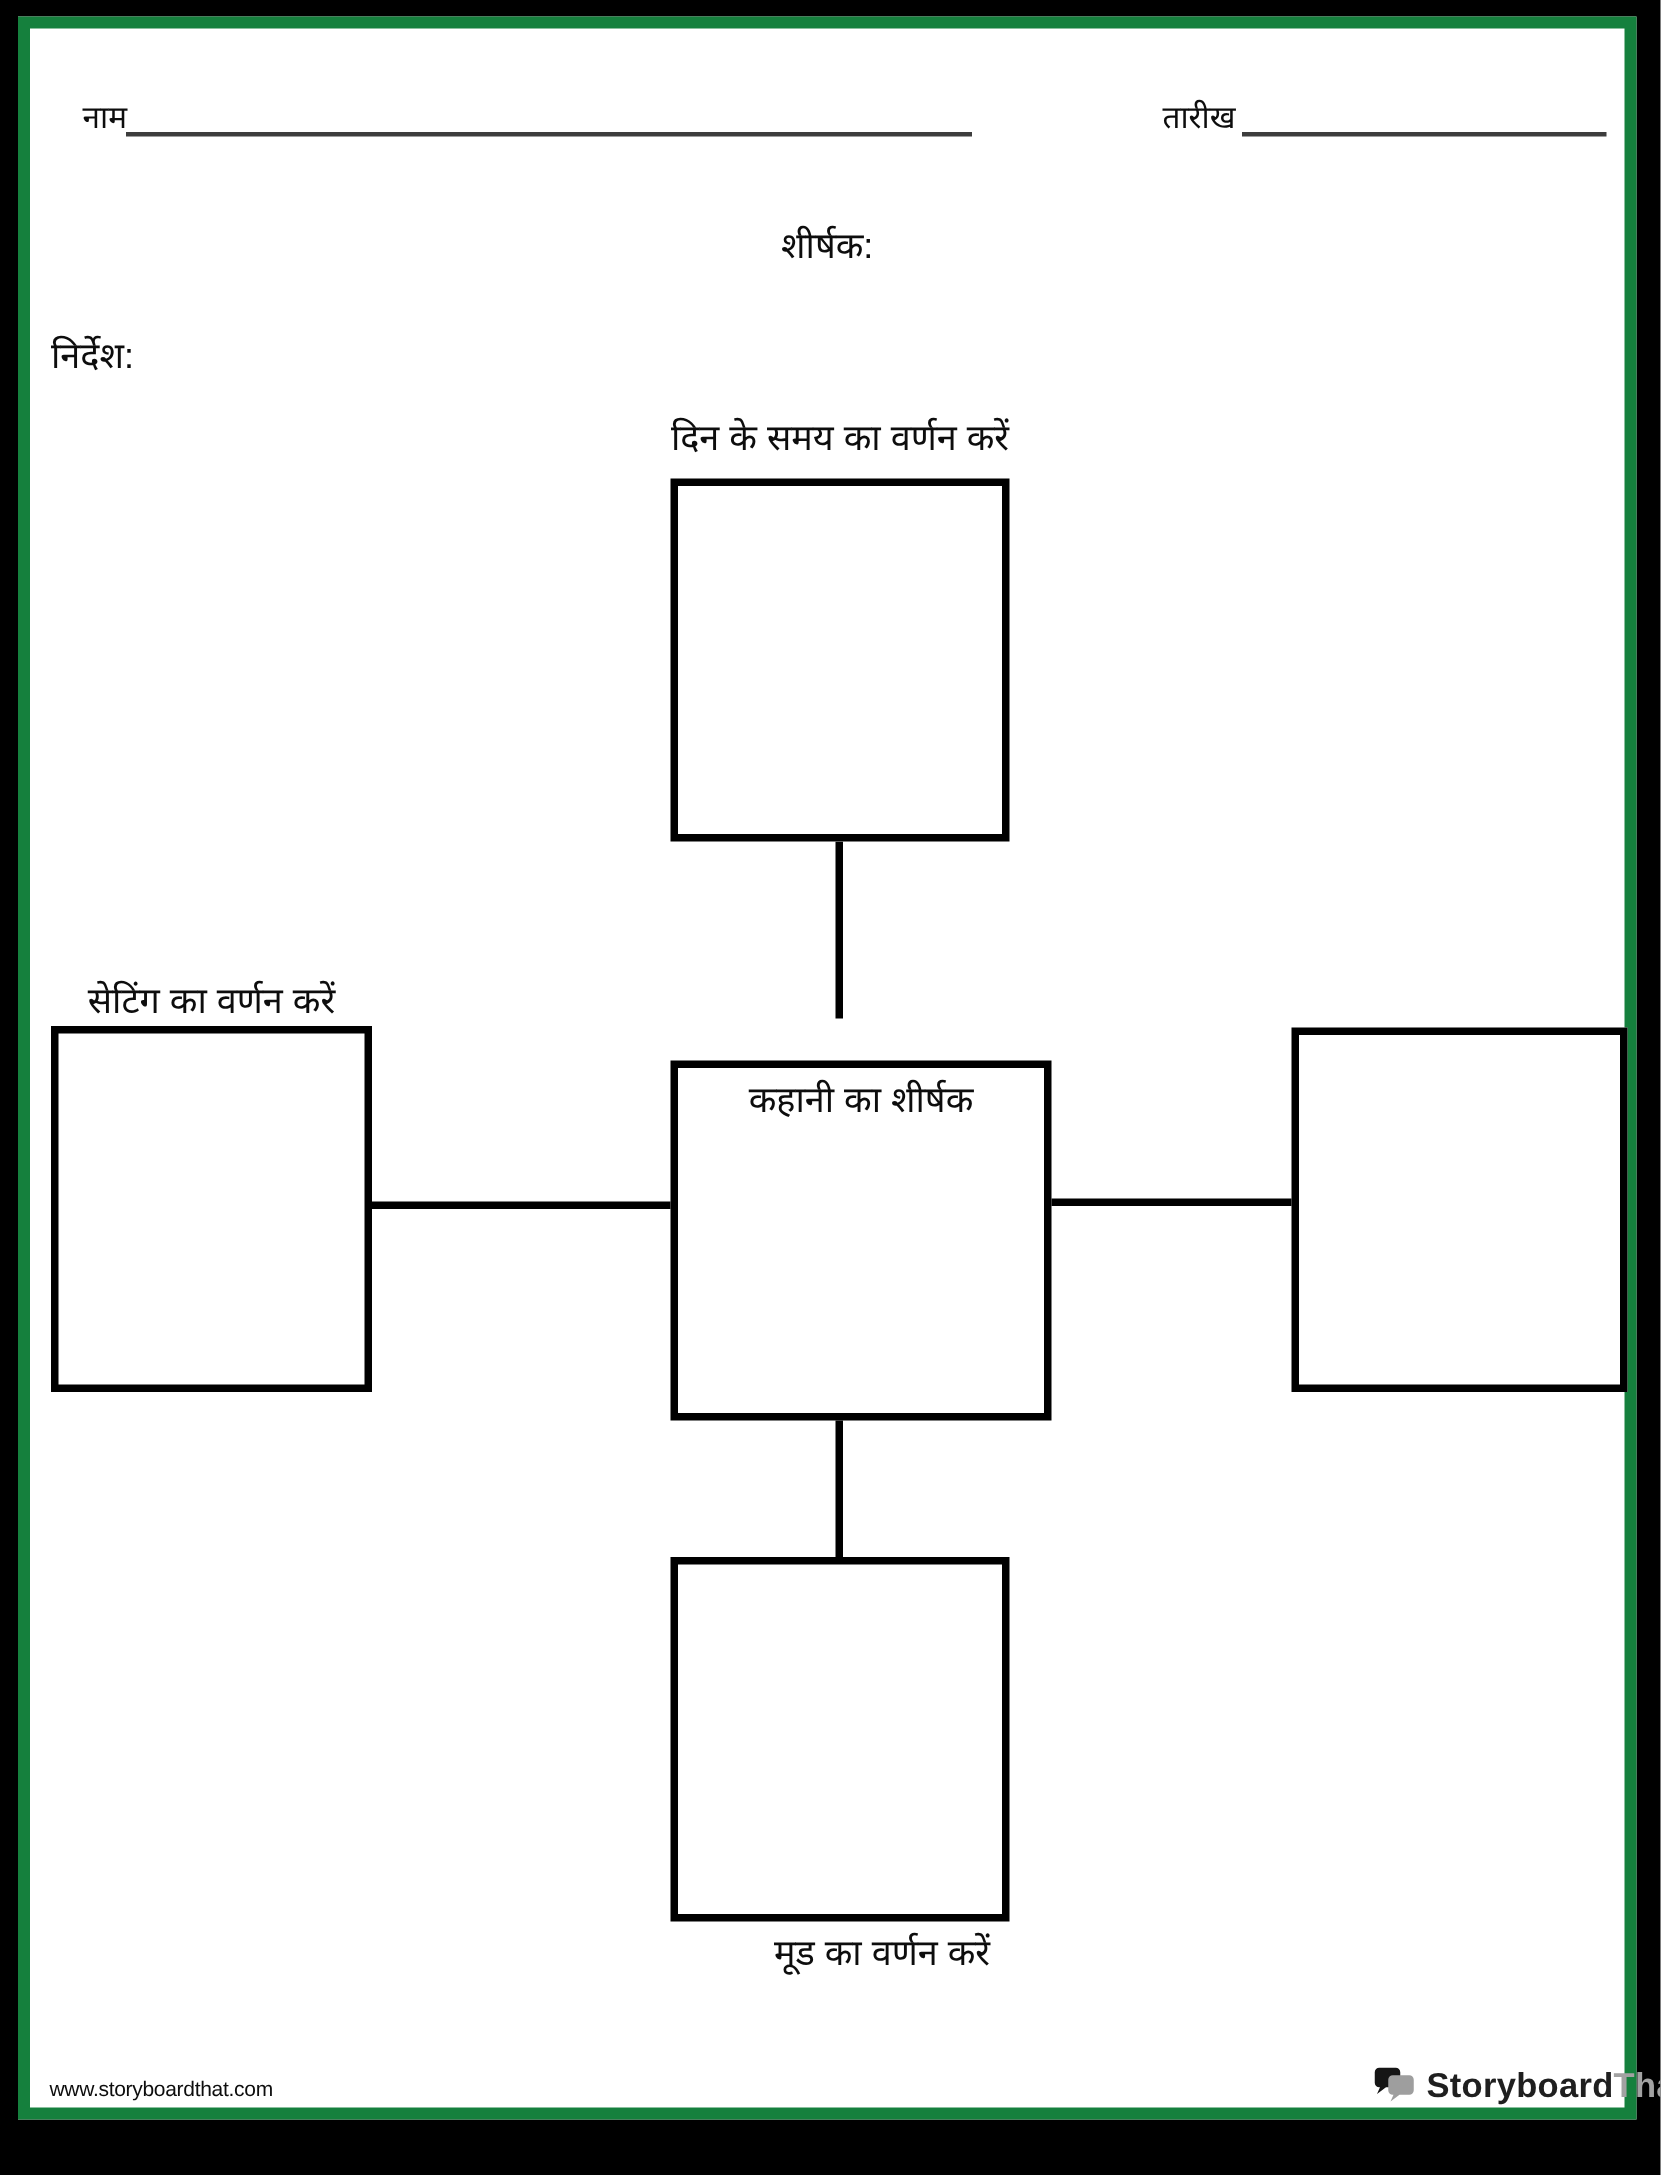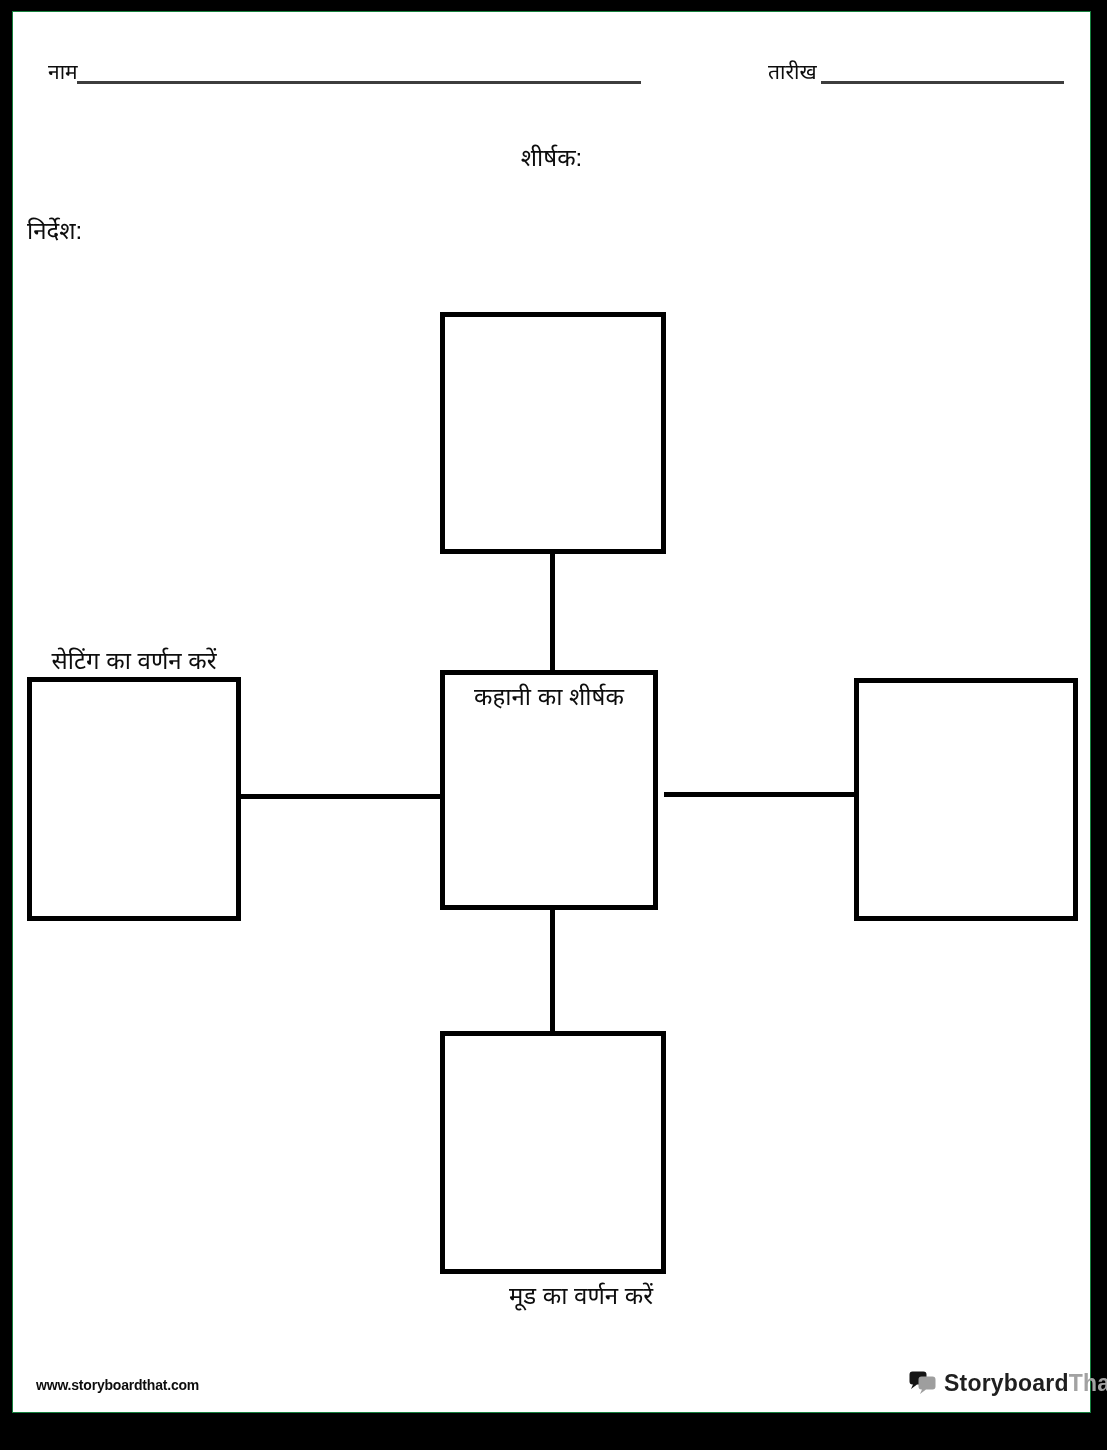--- a/index.html
+++ b/index.html
@@ -9,21 +9,21 @@
     position: relative;
     overflow: hidden;
     font-family: "Liberation Sans", "DejaVu Sans", sans-serif;
     color: #111;
   }
   .page {
     position: absolute;
     left: 12px; top: 11px;
     width: 1079px; height: 1402px;
     background: #fff;
-    border: 1px solid #15803d;
+    border: 8px solid #15803d;
     box-sizing: border-box;
   }
   .abs { position: absolute; }
   .field-label { font-size: 21px; line-height: 1.25; color: #0d0d0d; }
   .blank-line { height: 3px; background: #3d3d3d; }
   .doc-title {
     left: 0; top: 130px; width: 100%;
     text-align: center;
     font-size: 24px; line-height: 1.3; color: #0d0d0d;
   }
@@ -40,24 +40,23 @@
   }
   .center-label {
     width: 100%;
     margin-top: 6px;
     text-align: center;
     font-size: 24px; line-height: 1.3; color: #0d0d0d;
   }
   .connector { background: #000; }
   .footer-url {
     left: 13px; top: 1365px;
-    font-size: 14px; font-weight: bold;
+    font-size: 14px; font-weight: normal;
     letter-spacing: -0.2px;
     color: #0d0d0d;
-    margin-left: 10px;
   }
   .logo {
     left: 896px; top: 1358px;
     display: flex; align-items: center; gap: 7px;
   }
   .logo-text { font-size: 23px; font-weight: 600; letter-spacing: 0.2px; white-space: nowrap; }
   .logo-primary { color: #1f1f1f; margin-top: 28px; }
   .logo-secondary { color: #a2a2a2; }
 </style>
 </head>
@@ -73,28 +72,29 @@
 
   <div class="abs doc-title">शीर्षक:</div>
 
   <div class="abs instructions">निर्देश:</div>
 
   <div class="abs connector" style="left:537px; top:542px; width:5px; height:118px;"></div>
   <div class="abs connector" style="left:537px; top:896px; width:5px; height:125px;"></div>
   <div class="abs connector" style="left:226px; top:782px; width:203px; height:5px;"></div>
   <div class="abs connector" style="left:651px; top:780px; width:192px; height:5px;"></div>
 
+  <div class="abs map-label" style="left:540px; top:258px;">दिन के समय का वर्णन करें</div>
   <div class="abs map-label" style="left:121px; top:633px;text-align:center;">सेटिंग का वर्णन करें</div>
   <div class="abs map-label" style="left:568px; top:1268px;">मूड का वर्णन करें</div>
 
   <div class="abs map-box" style="left:427px; top:300px; width:226px; height:242px;"></div>
 
   <div class="abs map-box" style="left:14px; top:665px; width:214px; height:244px;"></div>
 
-  <div class="abs map-box" style="left:427px; top:658px; width:218px; height:240px;">
+  <div class="abs map-box" style="left:427px; top:688px; width:254px; height:240px;">
     <div class="center-label">कहानी का शीर्षक</div>
   </div>
 
   <div class="abs map-box" style="left:841px; top:666px; width:224px; height:243px;"></div>
 
   <div class="abs map-box" style="left:427px; top:1019px; width:226px; height:243px;"></div>
 
   <div class="abs footer-url">www.storyboardthat.com</div>
 
   <div class="abs logo">

